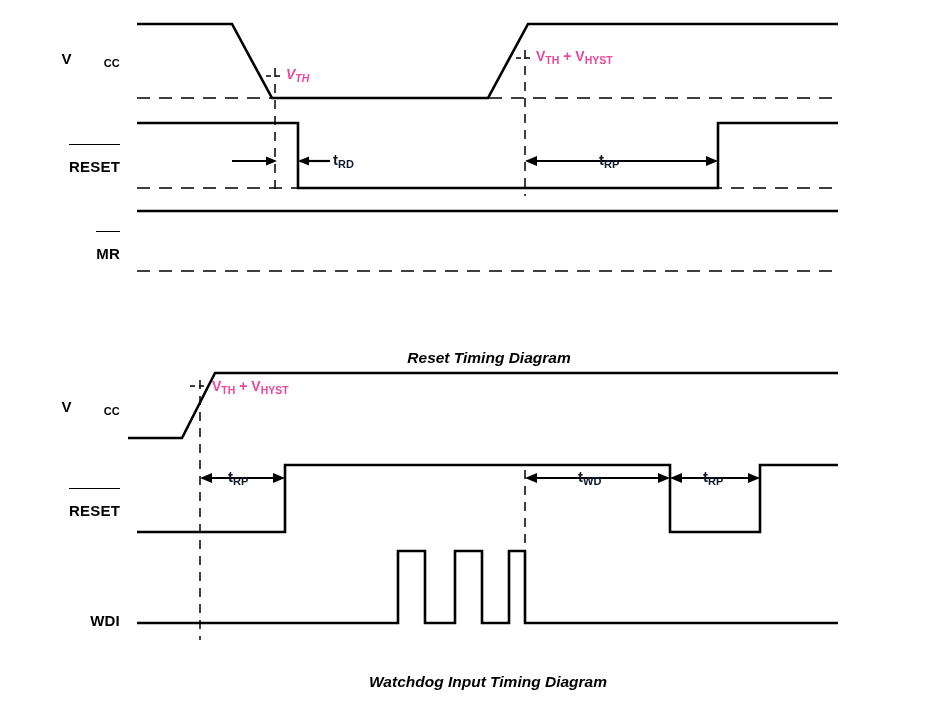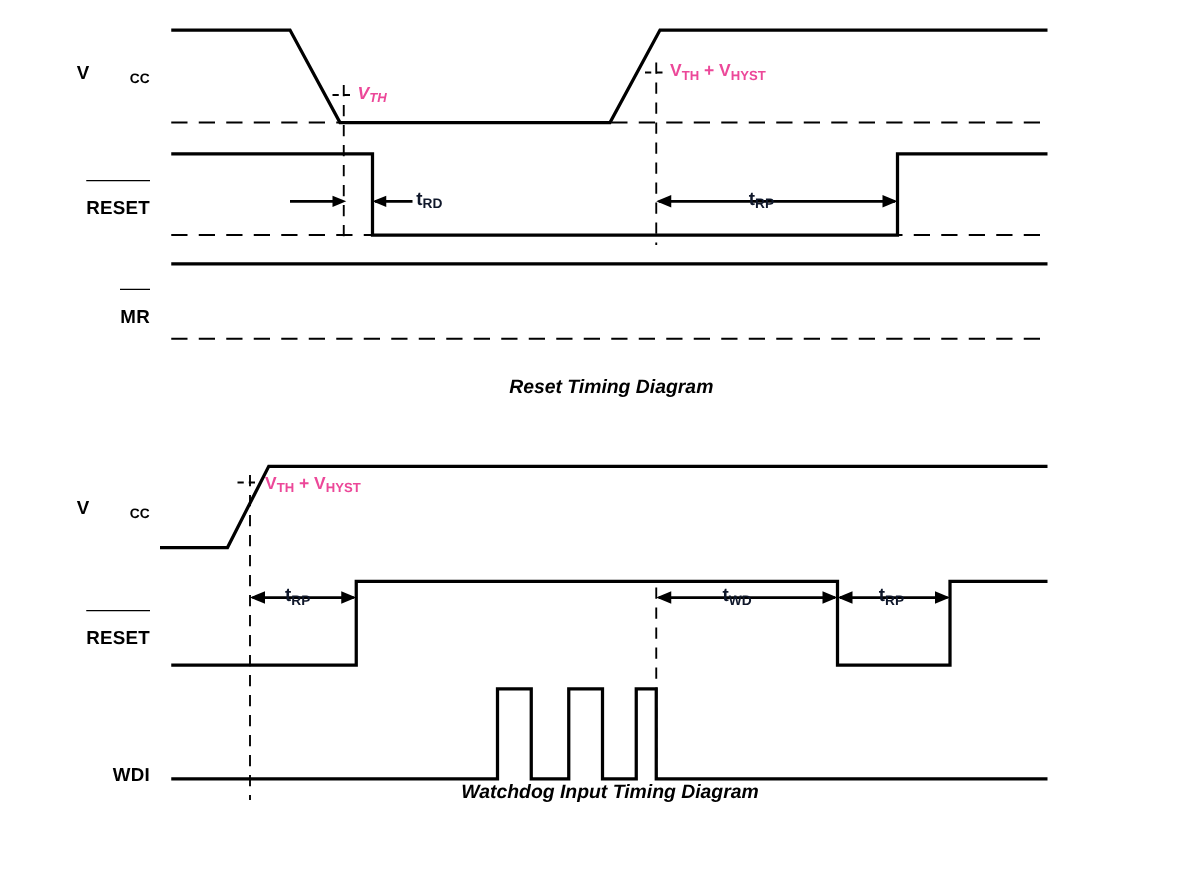--- a/index.html
+++ b/index.html
@@ -67,20 +67,21 @@
     font-weight: bold;
   }
   .caption {
     position: absolute;
     font-size: 15.5px;
     font-weight: bold;
     font-style: italic;
     white-space: nowrap;
     text-align: center;
     color: #000;
+    margin-top: 48px;
   }
 </style>
 </head>
 <body>
 
 <svg id="canvas" viewBox="0 0 950 712">
 
   <polyline points="137,24 232,24 272,98 488,98 528,24 838,24" fill="none" stroke="#000000" stroke-width="2.6" stroke-linejoin="miter"></polyline>
 
   <line x1="137" y1="98" x2="838" y2="98" stroke="#000000" stroke-width="1.6" stroke-dasharray="13,9"></line>

